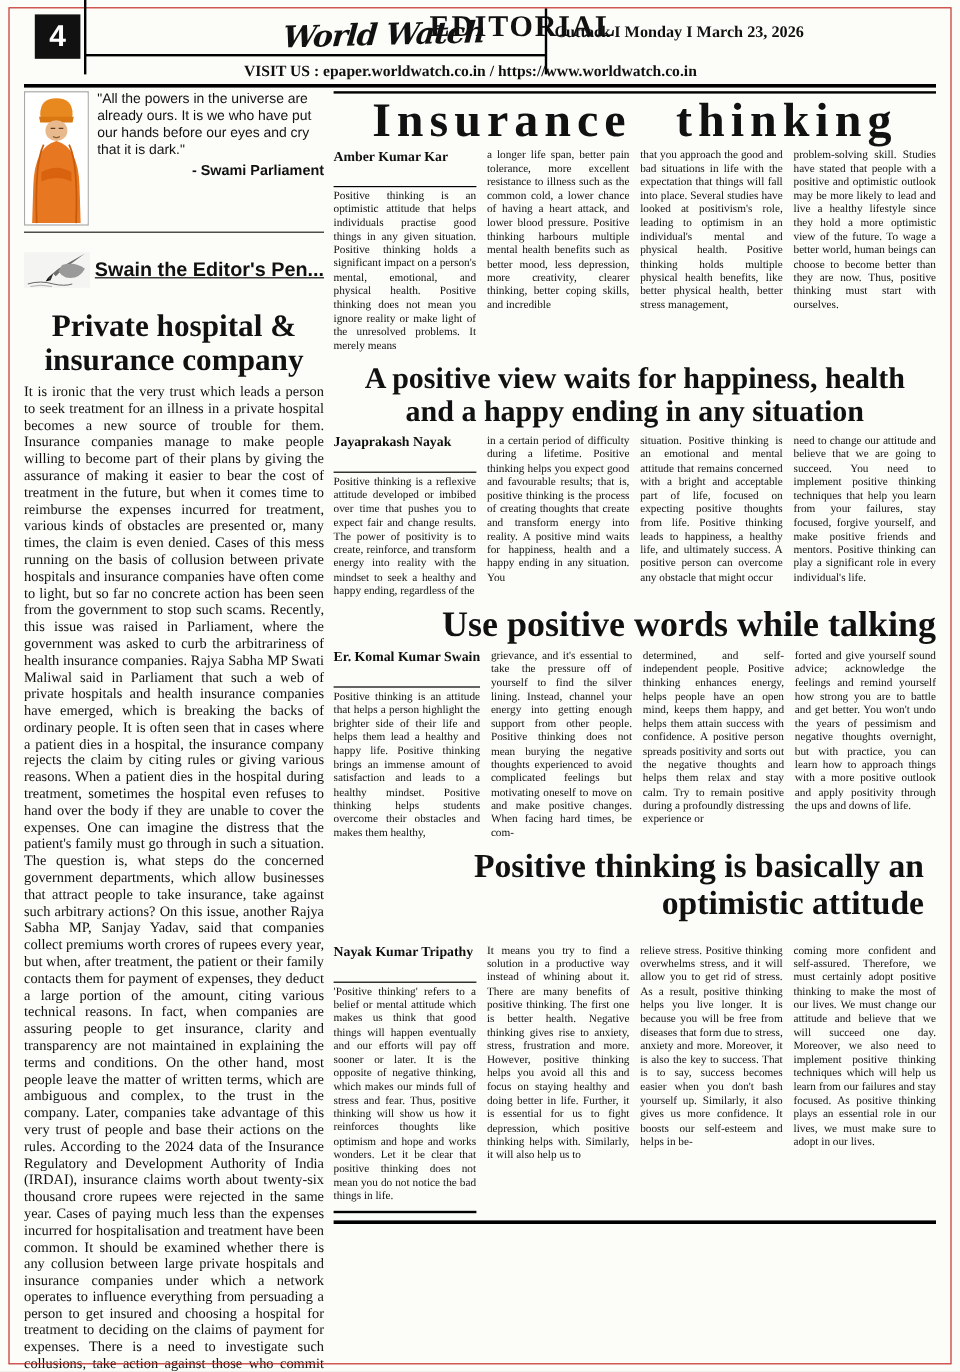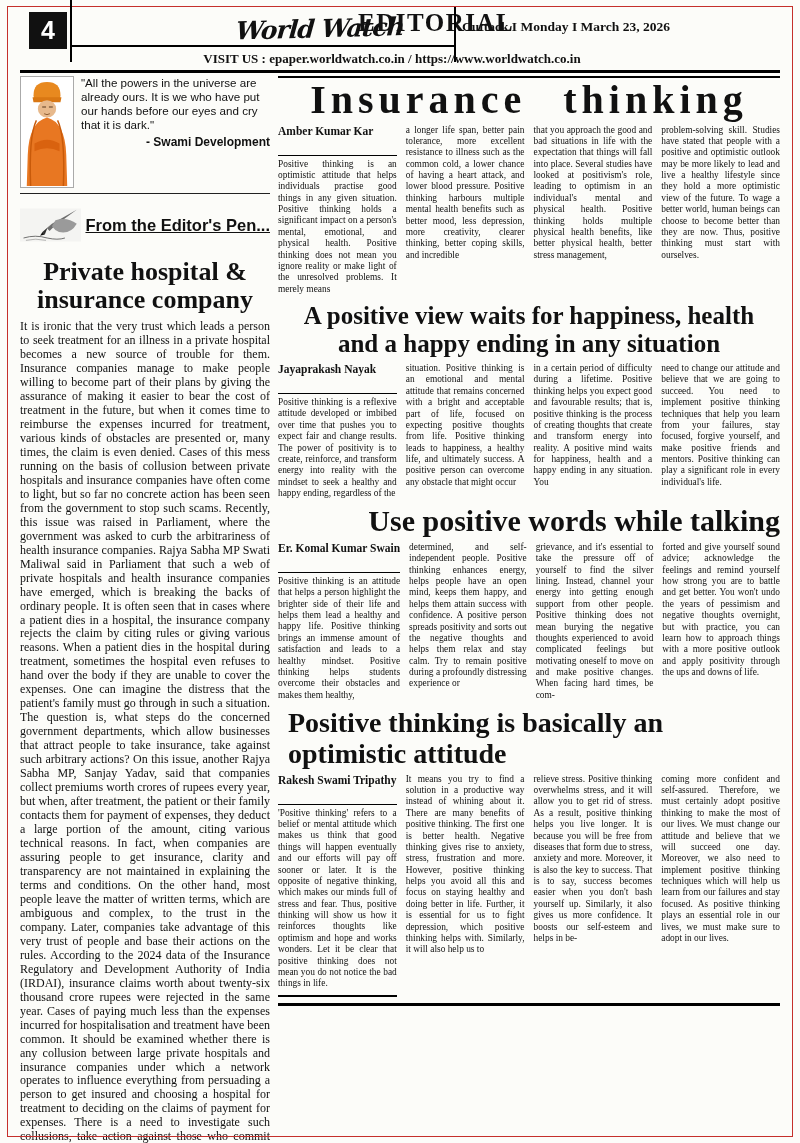--- a/index.html
+++ b/index.html
@@ -74,21 +74,21 @@
   .ed-body { font-size: 12px; line-height: 1.165; text-align: justify; }
 
   
   .top-rule { height: 1.5px; background: #000; margin: 0 0 2px; }
   .headline-1 {
     font: bold 40px "Liberation Serif", serif; text-align: center;
     letter-spacing: 5px; word-spacing: 22px; line-height: 1.0; margin: 0 0 5px;
   }
   .headline-2 { font: bold 25px "Liberation Serif", serif; text-align: center; line-height: 1.12; margin: 7px 4px 5px; }
   .headline-3 { font: bold 30px "Liberation Serif", serif; text-align: right; line-height: 1.05; margin: 6px 0 5px; }
-  .headline-4 { font: bold 28px "Liberation Serif", serif; text-align: left; line-height: 1.1; margin: 7px 10px 4px; }
+  .headline-4 { font: bold 28px "Liberation Serif", serif; text-align: right; line-height: 1.1; margin: 7px 10px 18px; }
   .cols { display: grid; grid-template-columns: repeat(4, 1fr); gap: 9px; }
   .col p { font-size: 9.4px; line-height: 1.21; text-align: justify; }
   .byline {
     display: block; font: bold 11.5px "Liberation Serif", serif;
     border-bottom: 1.5px solid #000; padding-bottom: 18px; margin-bottom: 3px;
     white-space: nowrap;
   }
   .col-rule { height: 2.5px; background: #000; margin-top: 5px; }
   .bottom-rule { height: 3px; background: #000; margin-top: 6px; }
 </style>
@@ -121,35 +121,35 @@
           <ellipse cx="27" cy="32" rx="9.5" ry="9" fill="#e7b98c"></ellipse>
           <path d="M22 30 h4 M29 30 h4" stroke="#5a3a1e" stroke-width="1.2"></path>
           <path d="M24 37 q3 2 6 0" stroke="#8a5a30" stroke-width="1" fill="none"></path>
           <path d="M27 41 Q8 46 7 80 L6 112 L48 112 L47 80 Q46 46 27 41 Z" fill="#e87722"></path>
           <path d="M14 68 Q27 60 40 68 L40 76 Q27 70 14 76 Z" fill="#d9620f"></path>
           <path d="M38 44 Q46 60 44 112" stroke="#c85a0a" stroke-width="1.5" fill="none"></path>
           <path d="M16 44 Q8 60 10 112" stroke="#c85a0a" stroke-width="1.5" fill="none"></path>
         </svg>
         <div>
           <div class="quote-text">"All the powers in the universe are already ours. It is we who have put our hands before our eyes and cry that it is dark."</div>
-          <div class="quote-author">- Swami Development</div>
+          <div class="quote-author">- Swami Parliament</div>
         </div>
       </div>
 
       <div class="pen-row">
         <svg width="104" height="56" viewBox="0 0 104 56">
           <rect x="0" y="0" width="104" height="56" fill="#f4f4f2"></rect>
           <path d="M96 2 L58 30 L50 38 L46 34 L54 26 Z" fill="#6e6e6e"></path>
           <path d="M54 26 L46 34 L42 44 L38 40 Z" fill="#2c2c2c"></path>
           <path d="M42 44 L34 46 L38 40 Z" fill="#111"></path>
           <path d="M60 20 Q80 14 96 26 Q86 44 66 40 Q58 36 54 30 Z" fill="#9a9a9a"></path>
           <path d="M6 50 q20 -6 40 0 q18 4 30 0" stroke="#555" stroke-width="1.4" fill="none"></path>
           <path d="M10 54 q16 -4 34 0" stroke="#888" stroke-width="1" fill="none"></path>
         </svg>
-        <span class="kicker">From the Editor's Pen...</span>
+        <span class="kicker">Swain the Editor's Pen...</span>
       </div>
 
       <h1 class="ed-headline">Private hospital &amp; insurance company</h1>
       <p class="ed-body">It is ironic that the very trust which leads a person to seek treatment for an illness in a private hospital becomes a new source of trouble for them. Insurance companies manage to make people willing to become part of their plans by giving the assurance of making it easier to bear the cost of treatment in the future, but when it comes time to reimburse the expenses incurred for treatment, various kinds of obstacles are presented or, many times, the claim is even denied. Cases of this mess running on the basis of collusion between private hospitals and insurance companies have often come to light, but so far no concrete action has been seen from the government to stop such scams. Recently, this issue was raised in Parliament, where the government was asked to curb the arbitrariness of health insurance companies. Rajya Sabha MP Swati Maliwal said in Parliament that such a web of private hospitals and health insurance companies have emerged, which is breaking the backs of ordinary people. It is often seen that in cases where a patient dies in a hospital, the insurance company rejects the claim by citing rules or giving various reasons. When a patient dies in the hospital during treatment, sometimes the hospital even refuses to hand over the body if they are unable to cover the expenses. One can imagine the distress that the patient's family must go through in such a situation. The question is, what steps do the concerned government departments, which allow businesses that attract people to take insurance, take against such arbitrary actions? On this issue, another Rajya Sabha MP, Sanjay Yadav, said that companies collect premiums worth crores of rupees every year, but when, after treatment, the patient or their family contacts them for payment of expenses, they deduct a large portion of the amount, citing various technical reasons. In fact, when companies are assuring people to get insurance, clarity and transparency are not maintained in explaining the terms and conditions. On the other hand, most people leave the matter of written terms, which are ambiguous and complex, to the trust in the company. Later, companies take advantage of this very trust of people and base their actions on the rules. According to the 2024 data of the Insurance Regulatory and Development Authority of India (IRDAI), insurance claims worth about twenty-six thousand crore rupees were rejected in the same year. Cases of paying much less than the expenses incurred for hospitalisation and treatment have been common. It should be examined whether there is any collusion between large private hospitals and insurance companies under which a network operates to influence everything from persuading a person to get insured and choosing a hospital for treatment to deciding on the claims of payment for expenses. There is a need to investigate such collusions, take action against those who commit irregularities, and establish a national standard to address complaints so that patients' trust and their health are not compromised.</p>
 
     </aside>
 
     <main class="right-col">
       <div class="top-rule"></div>
 
@@ -173,55 +173,55 @@
       </section>
 
       <section>
         <h2 class="headline-2">A positive view waits for happiness, health and a happy ending in any situation</h2>
         <div class="cols">
           <div class="col">
             <span class="byline">Jayaprakash Nayak</span>
             <p>Positive thinking is a reflexive attitude developed or imbibed over time that pushes you to expect fair and change results. The power of positivity is to create, reinforce, and transform energy into reality with the mindset to seek a healthy and happy ending, regardless of the</p>
           </div>
           <div class="col">
+              <p>in a certain period of difficulty during a lifetime. Positive thinking helps you expect good and favourable results; that is, positive thinking is the process of creating thoughts that create and transform energy into reality. A positive mind waits for happiness, health and a happy ending in any situation. You</p>
+            </div>
+          <div class="col">
               <p>situation. Positive thinking is an emotional and mental attitude that remains concerned with a bright and acceptable part of life, focused on expecting positive thoughts from life. Positive thinking leads to happiness, a healthy life, and ultimately success. A positive person can overcome any obstacle that might occur</p>
-            </div>
-          <div class="col">
-              <p>in a certain period of difficulty during a lifetime. Positive thinking helps you expect good and favourable results; that is, positive thinking is the process of creating thoughts that create and transform energy into reality. A positive mind waits for happiness, health and a happy ending in any situation. You</p>
             </div>
           <div class="col">
               <p>need to change our attitude and believe that we are going to succeed. You need to implement positive thinking techniques that help you learn from your failures, stay focused, forgive yourself, and make positive friends and mentors. Positive thinking can play a significant role in every individual's life.</p>
             </div>
         </div>
       </section>
 
       <section>
         <h2 class="headline-3">Use positive words while talking</h2>
         <div class="cols">
           <div class="col">
             <span class="byline">Er. Komal Kumar Swain</span>
             <p>Positive thinking is an attitude that helps a person highlight the brighter side of their life and helps them lead a healthy and happy life. Positive thinking brings an immense amount of satisfaction and leads to a healthy mindset. Positive thinking helps students overcome their obstacles and makes them healthy,</p>
           </div>
           <div class="col">
+              <p>grievance, and it's essential to take the pressure off of yourself to find the silver lining. Instead, channel your energy into getting enough support from other people. Positive thinking does not mean burying the negative thoughts experienced to avoid complicated feelings but motivating oneself to move on and make positive changes. When facing hard times, be com-</p>
+            </div>
+          <div class="col">
               <p>determined, and self-independent people. Positive thinking enhances energy, helps people have an open mind, keeps them happy, and helps them attain success with confidence. A positive person spreads positivity and sorts out the negative thoughts and helps them relax and stay calm. Try to remain positive during a profoundly distressing experience or</p>
             </div>
           <div class="col">
-              <p>grievance, and it's essential to take the pressure off of yourself to find the silver lining. Instead, channel your energy into getting enough support from other people. Positive thinking does not mean burying the negative thoughts experienced to avoid complicated feelings but motivating oneself to move on and make positive changes. When facing hard times, be com-</p>
-            </div>
-          <div class="col">
               <p>forted and give yourself sound advice; acknowledge the feelings and remind yourself how strong you are to battle and get better. You won't undo the years of pessimism and negative thoughts overnight, but with practice, you can learn how to approach things with a more positive outlook and apply positivity through the ups and downs of life.</p>
             </div>
         </div>
       </section>
 
       <section>
         <h2 class="headline-4">Positive thinking is basically an optimistic attitude</h2>
         <div class="cols">
           <div class="col">
-            <span class="byline">Rakesh Swami Tripathy</span>
+            <span class="byline">Nayak Kumar Tripathy</span>
             <p>'Positive thinking' refers to a belief or mental attitude which makes us think that good things will happen eventually and our efforts will pay off sooner or later. It is the opposite of negative thinking, which makes our minds full of stress and fear. Thus, positive thinking will show us how it reinforces thoughts like optimism and hope and works wonders. Let it be clear that positive thinking does not mean you do not notice the bad things in life.</p>
             <div class="col-rule"></div>
           </div>
           <div class="col">
               <p>It means you try to find a solution in a productive way instead of whining about it. There are many benefits of positive thinking. The first one is better health. Negative thinking gives rise to anxiety, stress, frustration and more. However, positive thinking helps you avoid all this and focus on staying healthy and doing better in life. Further, it is essential for us to fight depression, which positive thinking helps with. Similarly, it will also help us to</p>
             </div>
           <div class="col">
               <p>relieve stress. Positive thinking overwhelms stress, and it will allow you to get rid of stress. As a result, positive thinking helps you live longer. It is because you will be free from diseases that form due to stress, anxiety and more. Moreover, it is also the key to success. That is to say, success becomes easier when you don't bash yourself up. Similarly, it also gives us more confidence. It boosts our self-esteem and helps in be-</p>
             </div>
           <div class="col">

